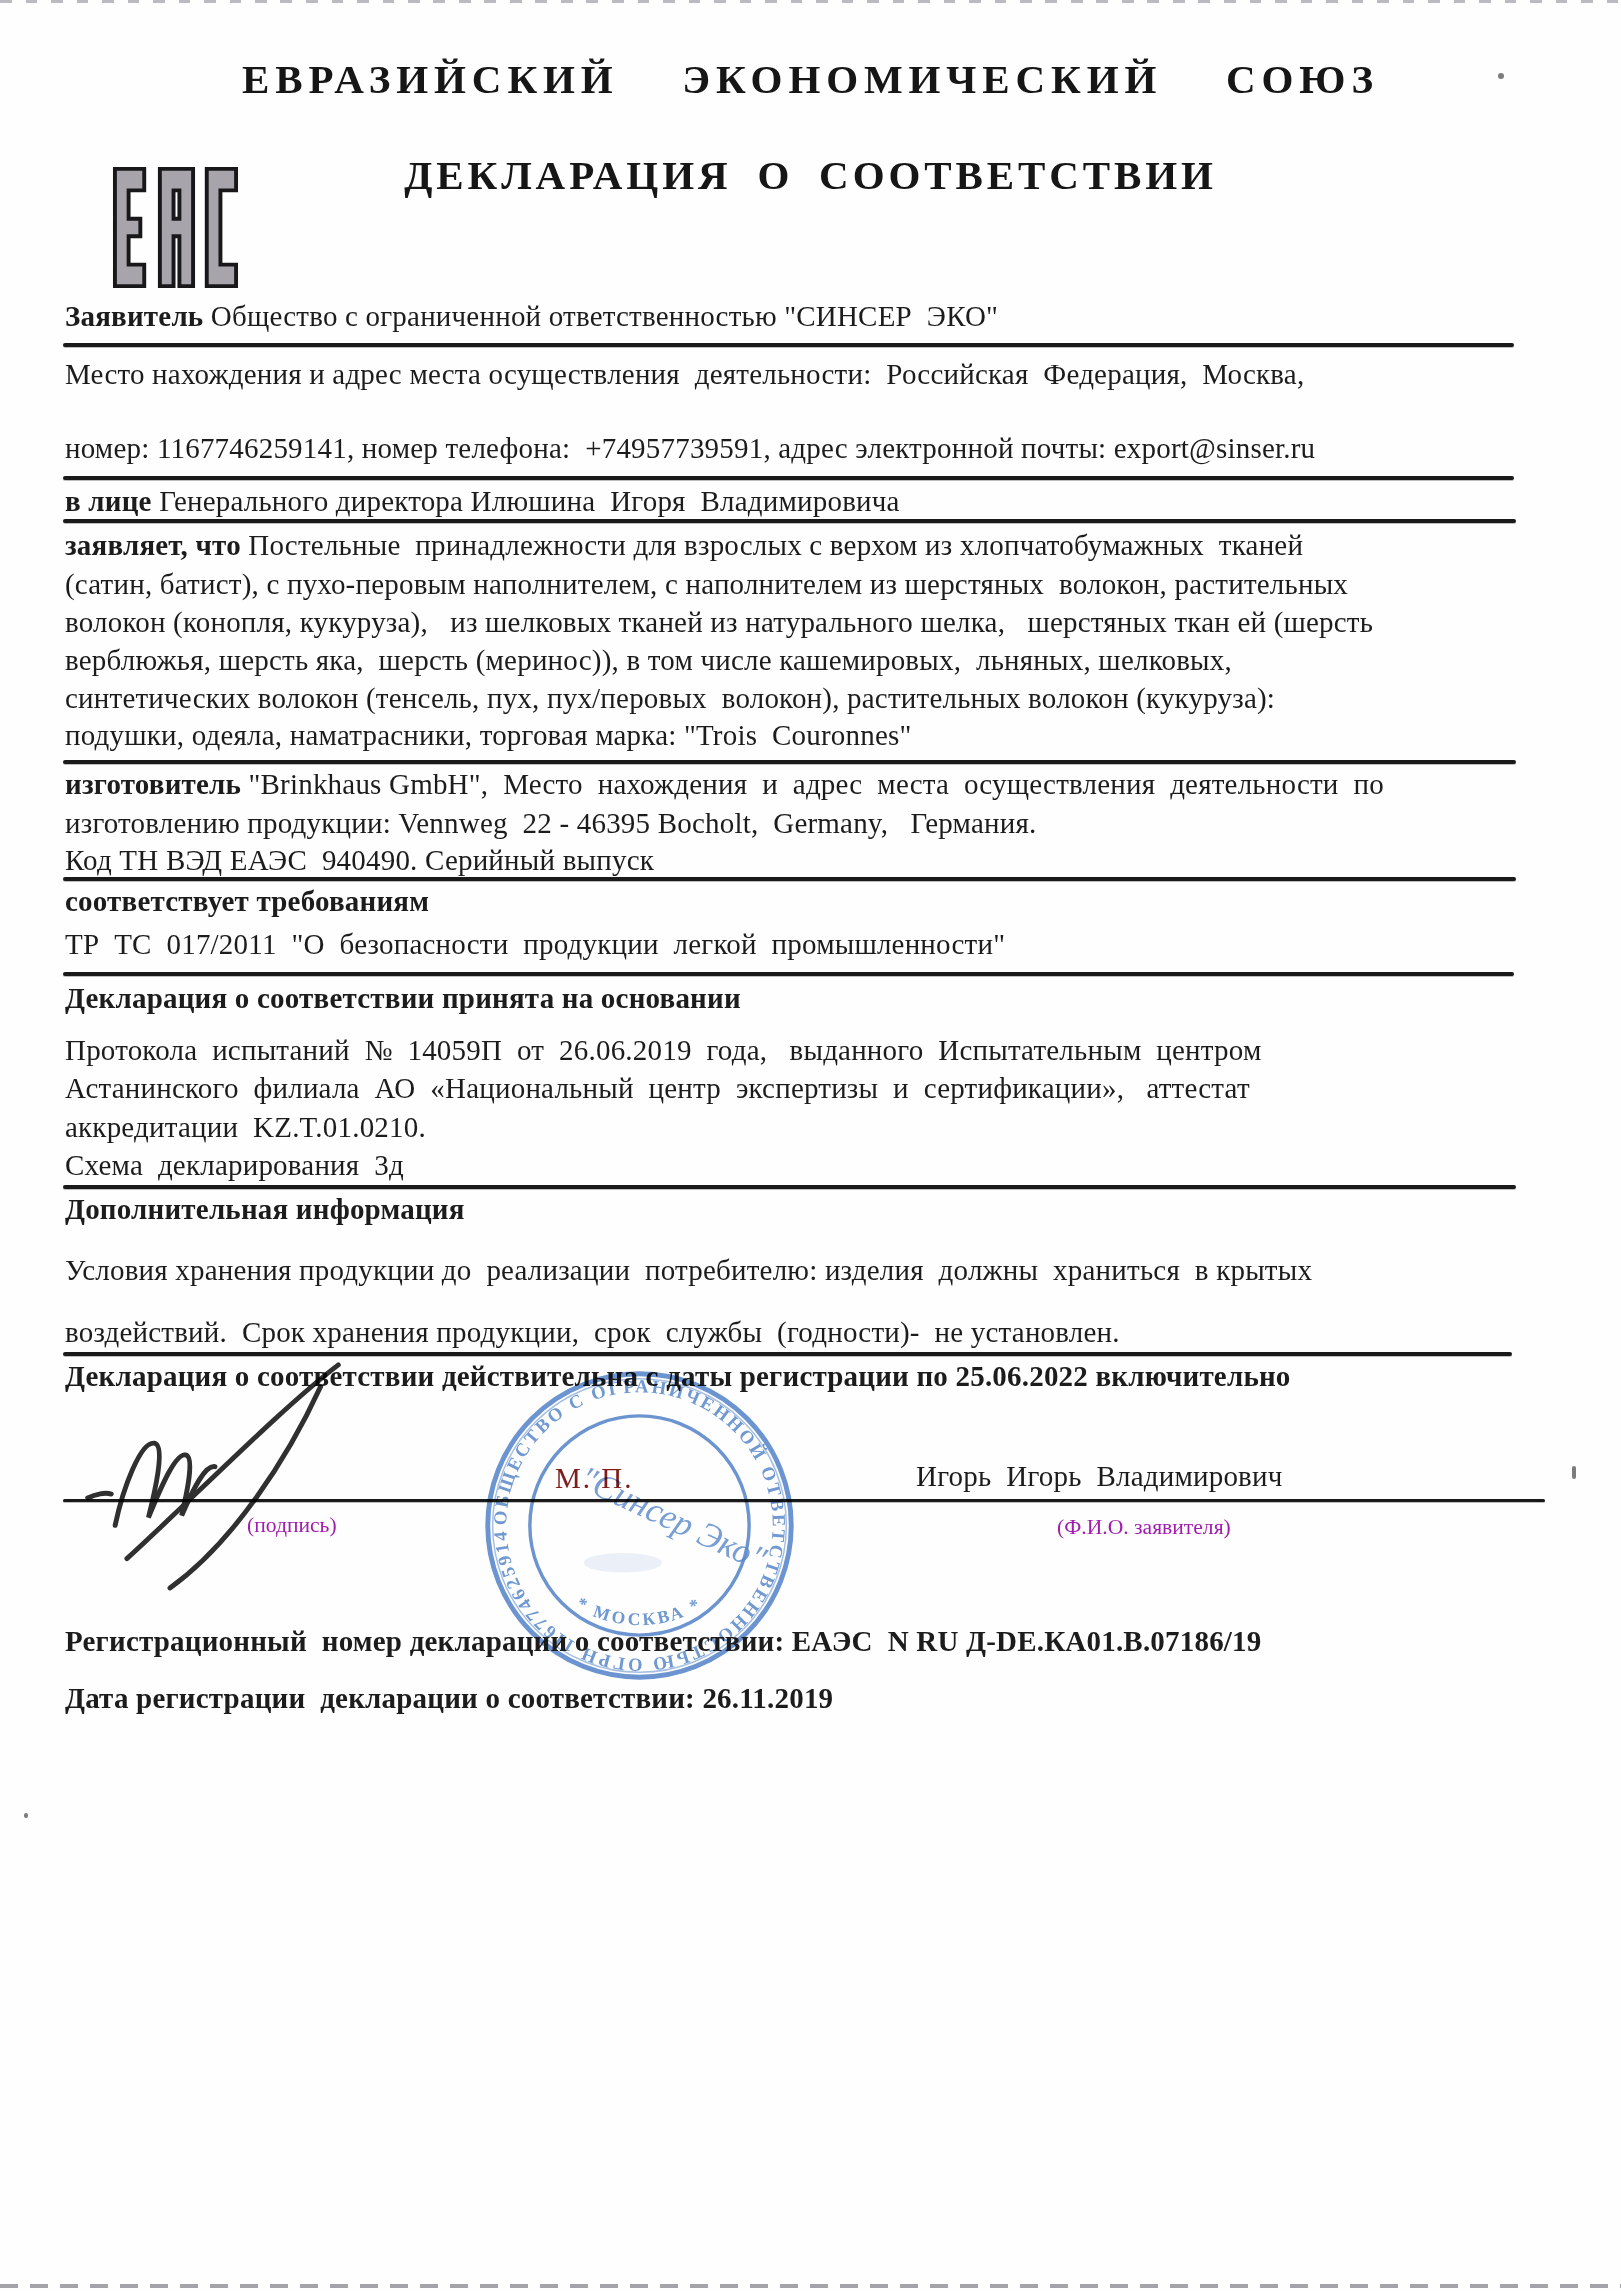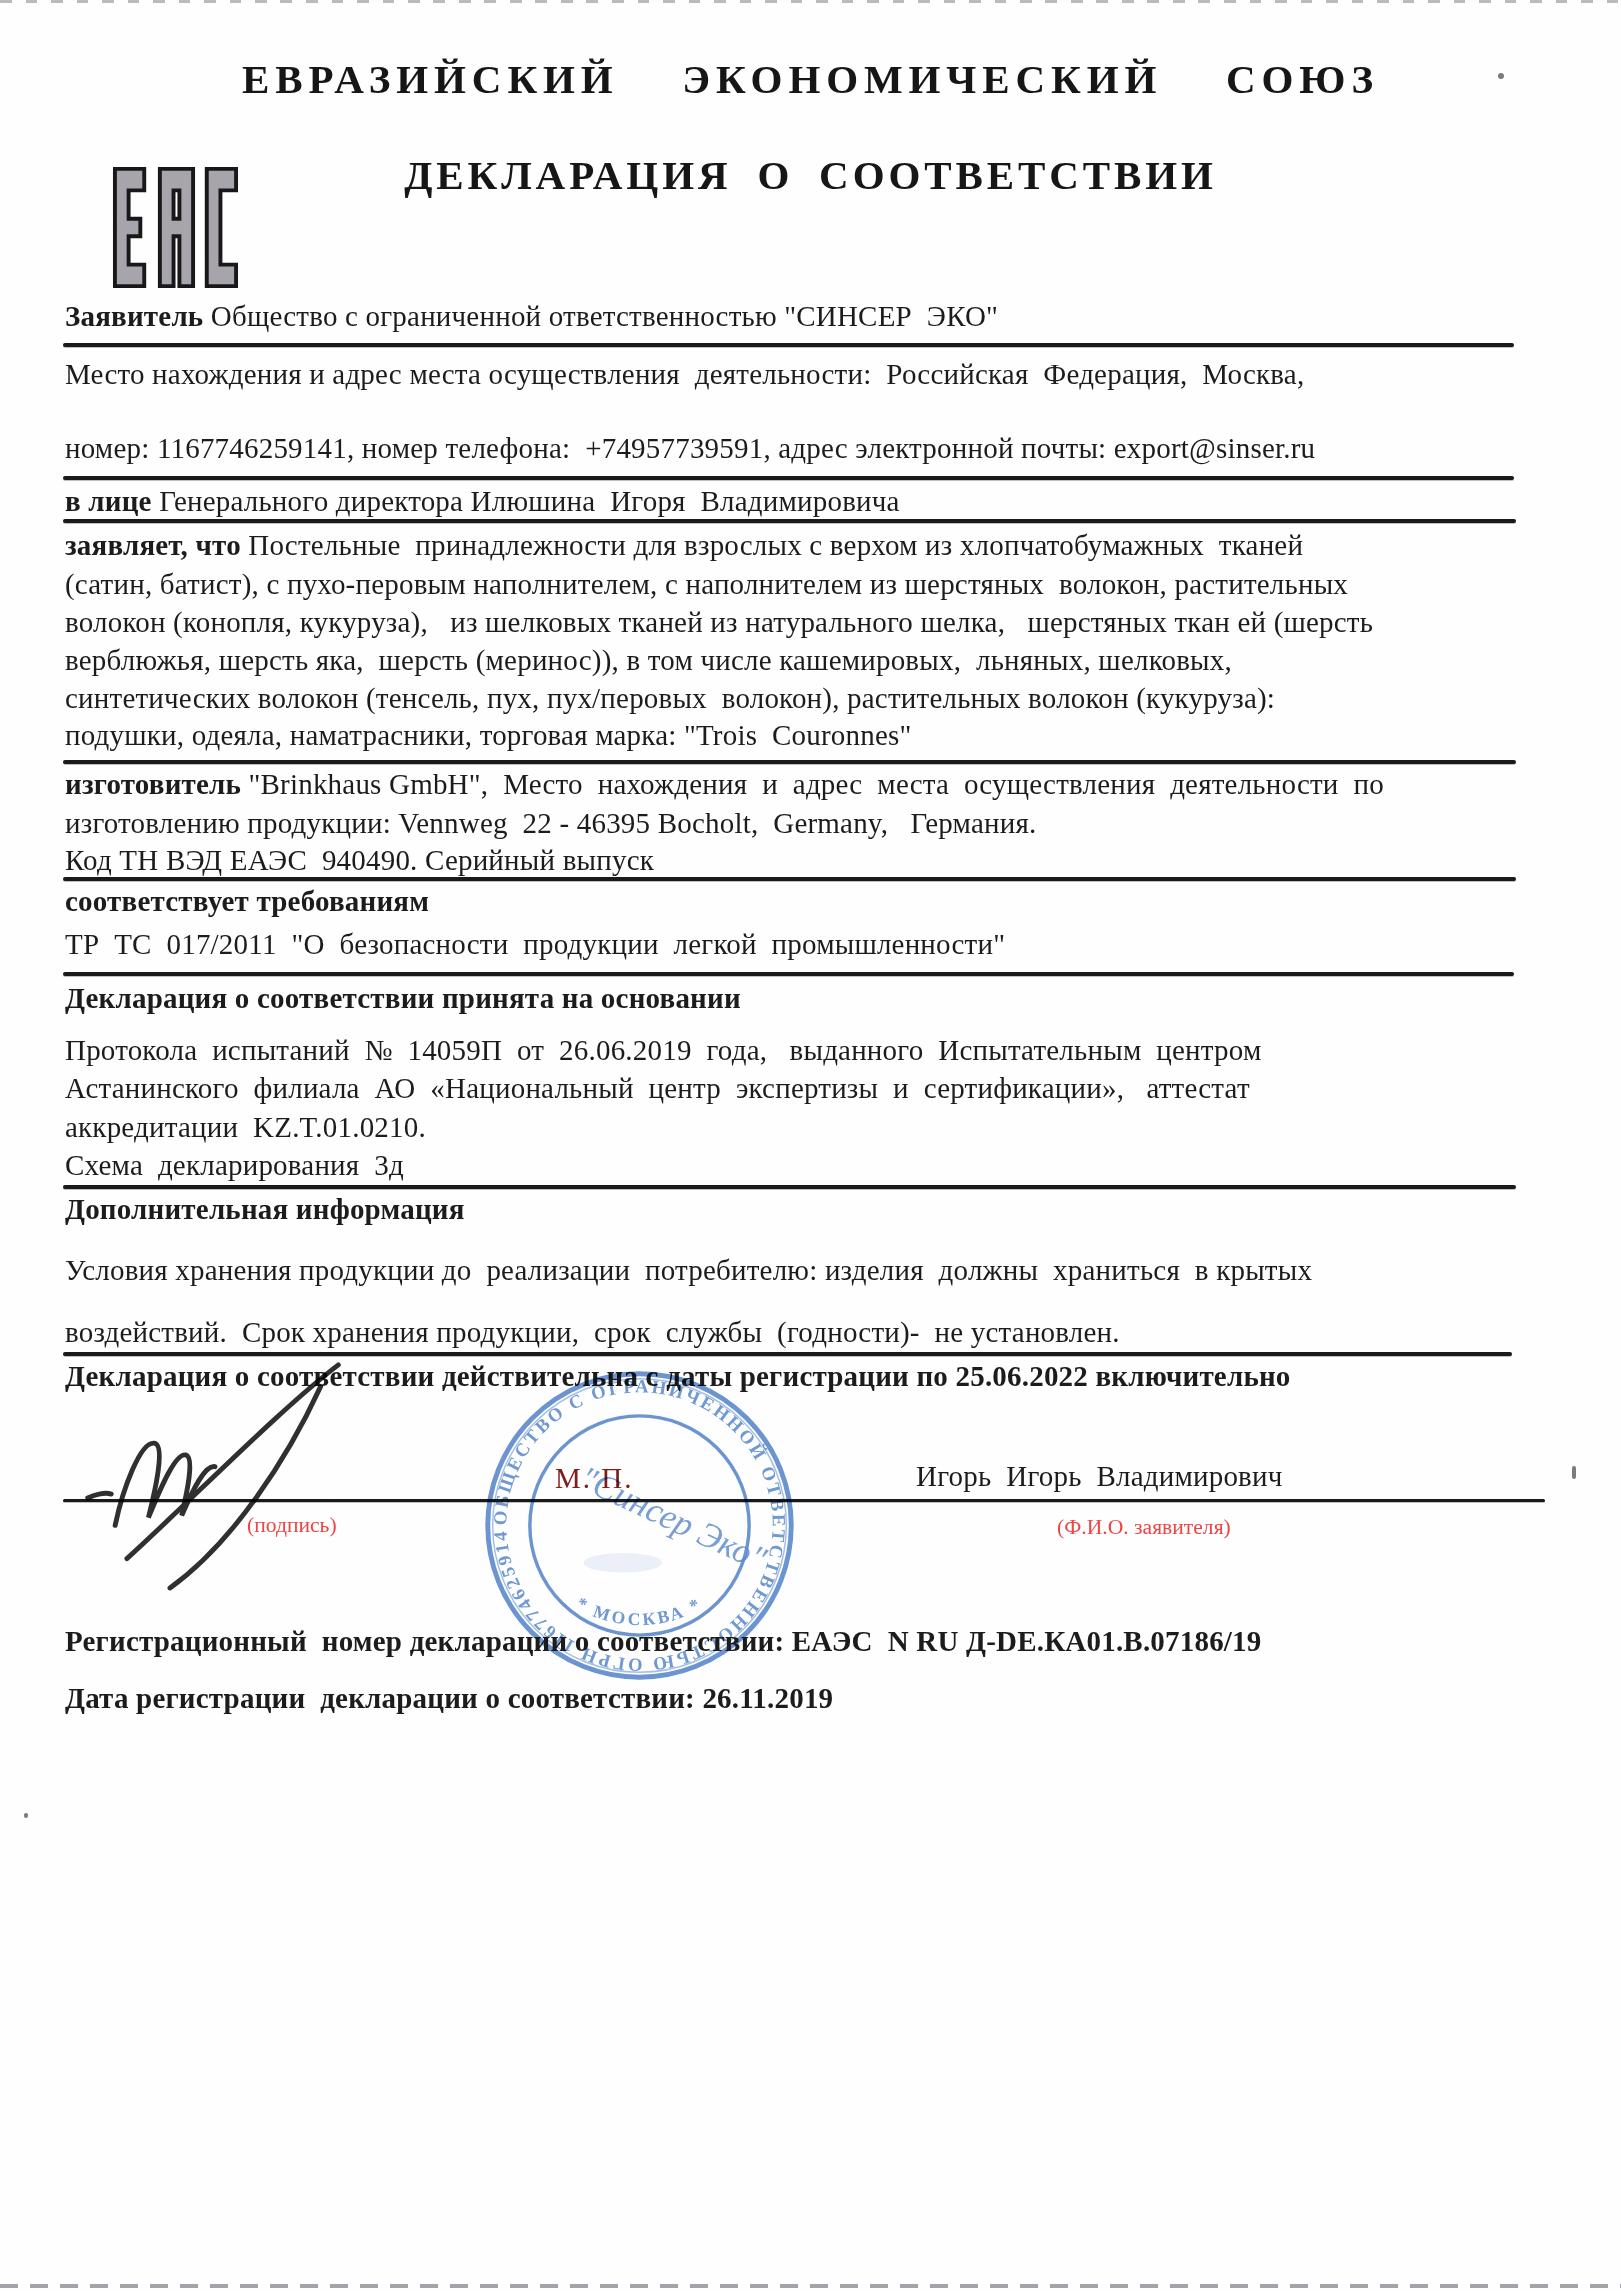--- a/index.html
+++ b/index.html
@@ -4,21 +4,21 @@
 <style>
   html,body{margin:0;padding:0;background:#e8e8e8;}
   .page{position:relative;width:1621px;height:2292px;background:#fefefe;overflow:hidden;
         font-family:"Liberation Serif","DejaVu Serif",serif;color:#1c1c1c;}
   .abs{position:absolute;white-space:pre;}
   .body-line{font-size:29px;letter-spacing:0.2px;}
   .b{font-weight:bold;}
   .title{left:0;width:100%;text-align:center;font-weight:bold;font-size:41px;letter-spacing:5.9px;word-spacing:15.7px;color:#161616;}
   .title2{letter-spacing:3.9px;word-spacing:11.8px;}
   .rule{position:absolute;left:63px;height:3.9px;background:#1a1a1a;border-radius:2px;box-shadow:0 1px 0 rgba(0,0,0,.25);}
-  .caption{font-size:21.6px;color:#ef4444;}
+  .caption{font-size:21.6px;color:#a21caf;}
   .mp{font-size:29px;color:#7f1d1d;letter-spacing:2px;}
   .stamp-wrap{position:absolute;left:476px;top:1362px;width:327px;height:327px;mix-blend-mode:multiply;opacity:.93;}
   .sig-wrap{position:absolute;left:76px;top:1351px;width:323px;height:245px;mix-blend-mode:multiply;}
   .eac-wrap{position:absolute;left:111px;top:165px;width:129px;height:127px;}
   .artifact{position:absolute;left:0;width:100%;}
   .artifact.top{top:0;height:2.9px;opacity:.55;
      background:repeating-linear-gradient(90deg,#82828c 0 11.8px,transparent 11.8px 25.5px);}
   .artifact.bottom{top:2284px;height:3.9px;opacity:.6;
      background:repeating-linear-gradient(90deg,#666670 0 17.6px,transparent 17.6px 30px);}
   .speck{position:absolute;background:#7b7b80;border-radius:50%;}

